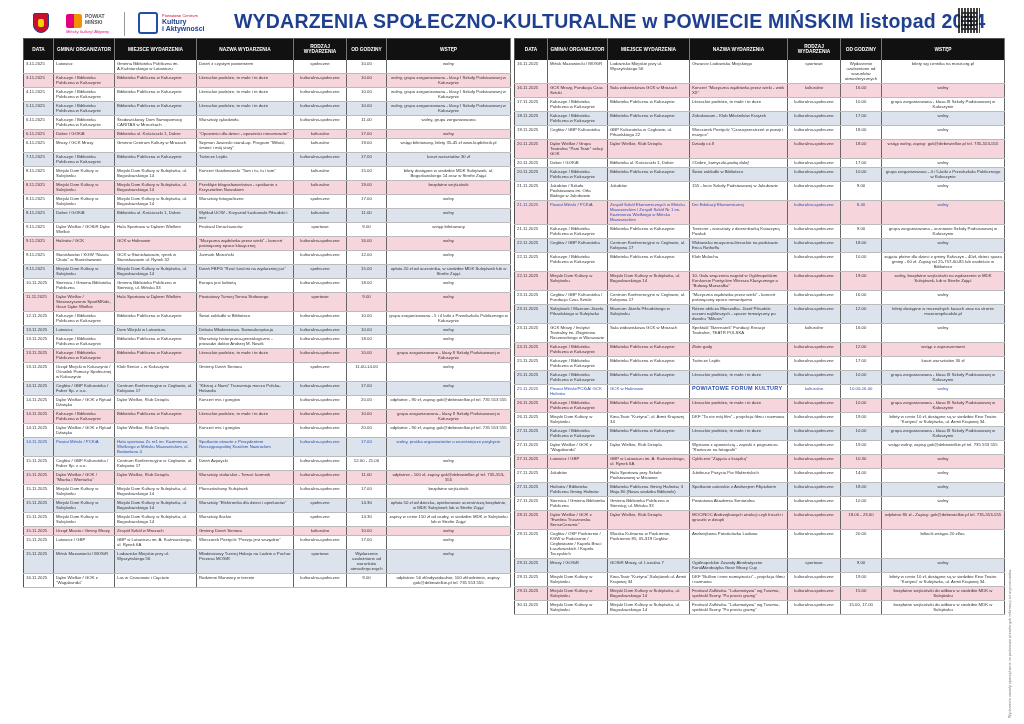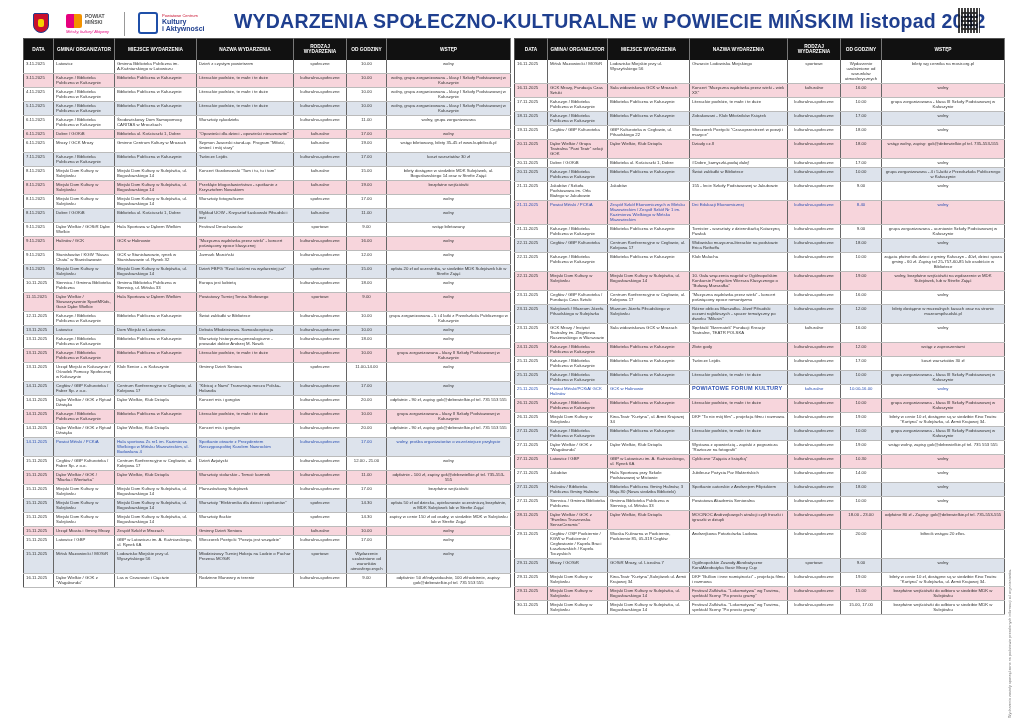--- a/index.html
+++ b/index.html
@@ -44,21 +44,21 @@
     <div class="mark"></div>
     <div class="txt"><span>POWIAT</span><br><span>MIŃSKI</span></div>
     <div class="sub">Mińsky, kultury! Aktywny</div>
   </div>
   <div class="divider-v"></div>
   <div class="logo-pcka">
     <div class="mark"></div>
     <div class="l1">Powiatowe Centrum</div>
     <div class="l2"><span>Kultury</span><br><span>i Aktywności</span></div>
   </div>
-  <div class="title">WYDARZENIA SPOŁECZNO-KULTURALNE w POWIECIE MIŃSKIM listopad 2032</div>
+  <div class="title">WYDARZENIA SPOŁECZNO-KULTURALNE w POWIECIE MIŃSKIM listopad 2034</div>
   <div class="qr"></div>
 </div>
 
 <table class="ev" id="tbl-left">
   <colgroup>
       <col style="width:30px">
       <col style="width:61px">
       <col style="width:82px">
       <col style="width:97px">
       <col style="width:53px">

